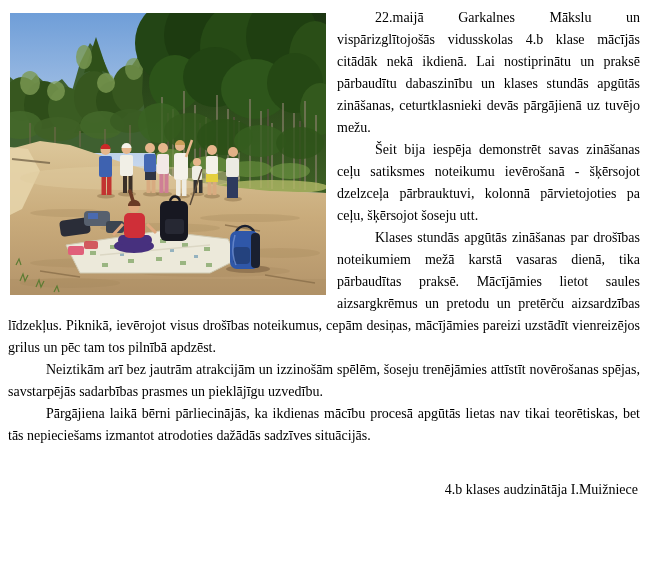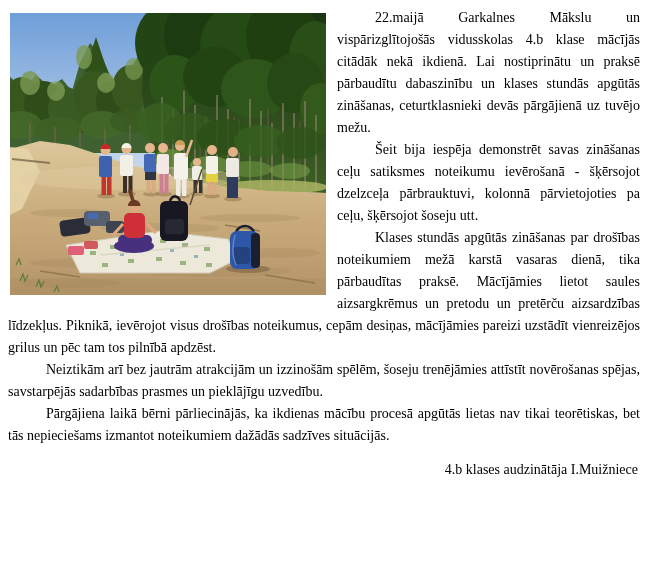--- a/index.html
+++ b/index.html
@@ -16,21 +16,21 @@
     text-align:justify;
   }
   figure.photo {
     float:left; width:316px; height:282px;
     margin:6px 11px 7px 2px; padding:0;
   }
   figure.photo svg { display:block; width:316px; height:282px; }
   p.para { margin:0; text-indent:38px; }
   p.signature {
     text-align:right; text-indent:0;
-    margin:12px 2px 0 0;
+    margin:32px 2px 0 0;
     font-family:Liberation Serif, serif;
   }
 </style>
 </head>
 <body>
 
 <div class="page">
 
   <figure class="photo">
     <svg viewBox="0 0 316 282" aria-hidden="true">
@@ -223,16 +223,16 @@
         <rect x="223" y="234" width="17" height="17" rx="4" fill="#24427e"></rect>
         <path d="M225,222 C222,232 222,244 226,252" stroke="#6f8fd0" stroke-width="1.5" fill="none" opacity="0.8"></path>
       </g>
     </svg>
   </figure>
 
   <p class="para">22.maijā Garkalnes Mākslu un vispārizglītojošās vidusskolas 4.b klase mācījās citādāk nekā ikdienā. Lai nostiprinātu un praksē pārbaudītu dabaszinību un klases stundās apgūtās zināšanas, ceturtklasnieki devās pārgājienā uz tuvējo mežu.</p>
   <p class="para">Šeit bija iespēja demonstrēt savas zināšanas ceļu satiksmes noteikumu ievērošanā - šķērsojot dzelzceļa pārbrauktuvi, kolonnā pārvietojoties pa ceļu, šķērsojot šoseju utt.</p>
   <p class="para">Klases stundās apgūtās zināšanas par drošības noteikumiem mežā karstā vasaras dienā, tika pārbaudītas praksē. Mācījāmies lietot saules aizsargkrēmus un pretodu un pretērču aizsardzības līdzekļus. Piknikā, ievērojot visus drošības noteikumus, cepām desiņas, mācījāmies pareizi uzstādīt vienreizējos grilus un pēc tam tos pilnībā apdzēst.</p>
   <p class="para">Neiztikām arī bez jautrām atrakcijām un izzinošām spēlēm, šoseju trenējāmies attīstīt novērošanas spējas, savstarpējās sadarbības prasmes un pieklājīgu uzvedību.</p>
-  <p class="para">Pārgājiena laikā bērni pārliecinājās, ka ikdienas mācību procesā apgūtās lietas nav tikai teorētiskas, bet tās nepieciešams izmantot noteikumiem dažādās sadzīves situācijās.</p>
+  <p class="para">Pārgājiena laikā bērni pārliecinājās, ka ikdienas mācību procesā apgūtās lietas nav tikai teorētiskas, bet tās nepieciešams izmantot atrodoties dažādās sadzīves situācijās.</p>
   <p class="signature">4.b klases audzinātāja I.Muižniece</p>
 
 </div>
 
 </body></html>

